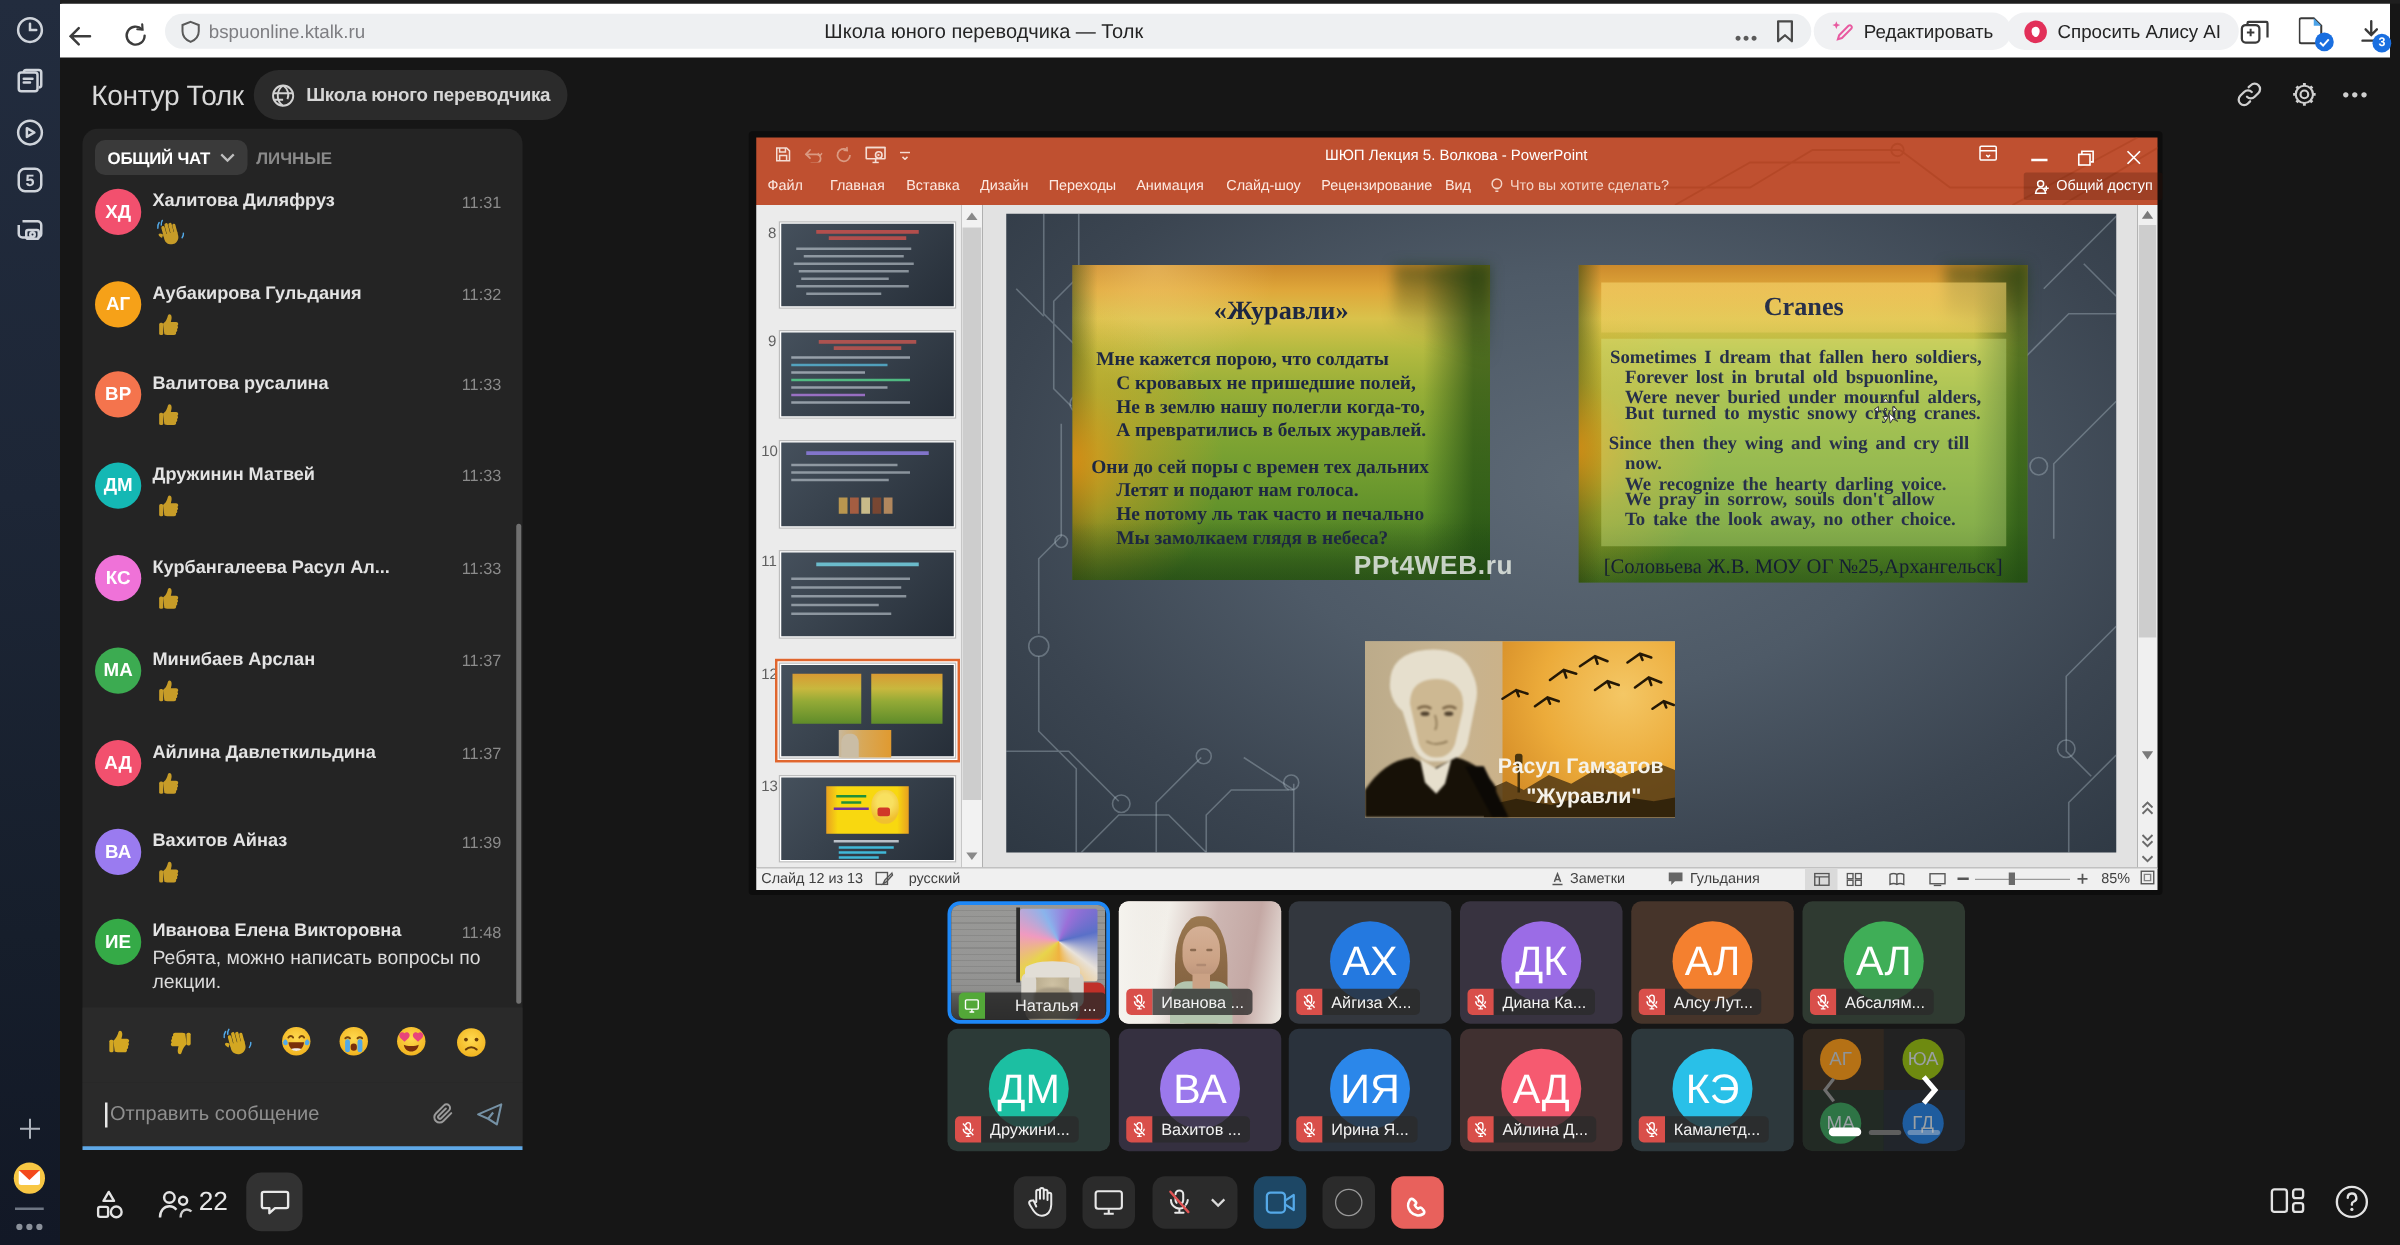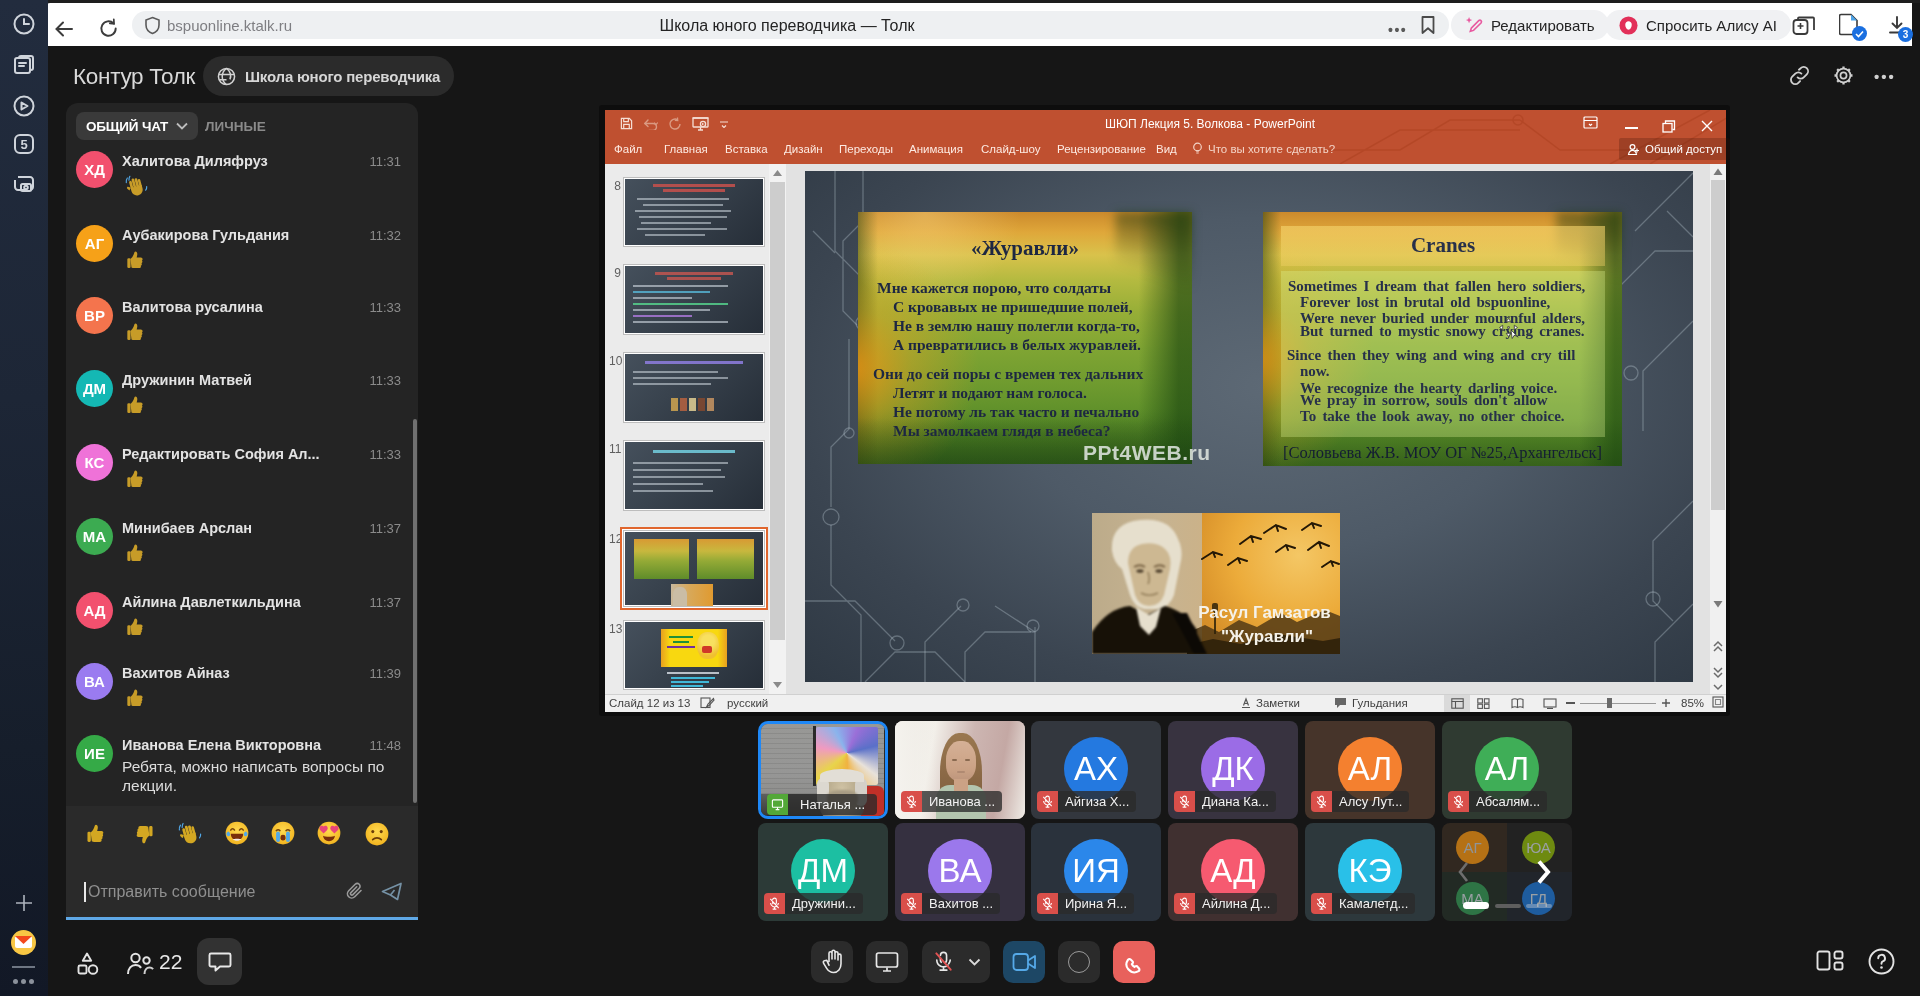--- a/index.html
+++ b/index.html
@@ -203,21 +203,21 @@
 <svg class="abs" style="left:124px;top:319px;" width="25" height="25" viewBox="0 0 24 24" fill="#c79c28">
       <use href="#thumbup"></use>
     </svg>
 <div class="abs flex" style="left:76px;top:370px;width:37px;height:37px;border-radius:50%;background:#14b8b4;justify-content:center;font-size:15px;font-weight:bold;color:#fff;">ДМ</div>
 <div class="abs" style="left:122px;top:372px;font-size:14.5px;font-weight:bold;color:#e3e3e3;">Дружинин Матвей</div>
 <div class="abs" style="left:340px;top:373px;width:61px;text-align:right;font-size:13px;color:#8b8b8b;">11:33</div>
 <svg class="abs" style="left:124px;top:392px;" width="25" height="25" viewBox="0 0 24 24" fill="#c79c28">
       <use href="#thumbup"></use>
     </svg>
 <div class="abs flex" style="left:76px;top:444px;width:37px;height:37px;border-radius:50%;background:#ef72d8;justify-content:center;font-size:15px;font-weight:bold;color:#fff;">КС</div>
-<div class="abs" style="left:122px;top:446px;font-size:14.5px;font-weight:bold;color:#e3e3e3;">Редактировать София Ал...</div>
+<div class="abs" style="left:122px;top:446px;font-size:14.5px;font-weight:bold;color:#e3e3e3;">Курбангалеева Расул Ал...</div>
 <div class="abs" style="left:340px;top:447px;width:61px;text-align:right;font-size:13px;color:#8b8b8b;">11:33</div>
 <svg class="abs" style="left:124px;top:466px;" width="25" height="25" viewBox="0 0 24 24" fill="#c79c28">
       <use href="#thumbup"></use>
     </svg>
 <div class="abs flex" style="left:76px;top:518px;width:37px;height:37px;border-radius:50%;background:#3cab51;justify-content:center;font-size:15px;font-weight:bold;color:#fff;">МА</div>
 <div class="abs" style="left:122px;top:520px;font-size:14.5px;font-weight:bold;color:#e3e3e3;">Минибаев Арслан</div>
 <div class="abs" style="left:340px;top:521px;width:61px;text-align:right;font-size:13px;color:#8b8b8b;">11:37</div>
 <svg class="abs" style="left:124px;top:540px;" width="25" height="25" viewBox="0 0 24 24" fill="#c79c28">
       <use href="#thumbup"></use>
     </svg>
@@ -325,21 +325,21 @@
     </svg>
 <svg class="abs" style="left:692px;top:116px;" width="17" height="15" viewBox="0 0 17 15" fill="none" stroke="#f5ddd4" stroke-width="1.3">
       <rect x="1" y="2" width="15" height="9" rx="0.5"></rect>
       <path d="M0.5 2h16M6 14h5M8.5 11v3"></path>
       <circle cx="11" cy="8" r="2.6" fill="#bf5030"></circle>
       <path d="M10 6.8l2.2 1.2-2.2 1.2z" fill="#f5ddd4" stroke="none"></path>
     </svg>
 <svg class="abs" style="left:719px;top:121px;" width="10" height="7" viewBox="0 0 10 7" fill="none" stroke="#f5ddd4" stroke-width="1.2">
       <path d="M1 1h8M3 4.5l2 2 2-2"></path>
     </svg>
-<div class="abs" style="left:1015px;top:117px;width:300px;text-align:right;font-size:12px;color:#ffffff;">ШЮП Лекция 5. Волкова - PowerPoint</div>
+<div class="abs" style="left:1015px;top:117px;width:300px;text-align:center;font-size:12px;color:#ffffff;">ШЮП Лекция 5. Волкова - PowerPoint</div>
 <svg class="abs" style="left:1583px;top:116px;" width="15" height="13" viewBox="0 0 15 13" fill="none" stroke="#fff" stroke-width="1.2">
       <rect x="1" y="1" width="13" height="11" rx="1"></rect>
       <path d="M1 4.5h13M6 8l1.5 1.5L9 8"></path>
     </svg>
 <div class="abs" style="left:1625px;top:127px;width:13px;height:1.6px;background:#fff;"></div>
 <svg class="abs" style="left:1662px;top:120px;" width="14" height="13" viewBox="0 0 14 13" fill="none" stroke="#fff" stroke-width="1.3">
       <rect x="1" y="3.5" width="9" height="8.5"></rect>
       <path d="M3.5 3.5V1h9v8.5H10.5"></path>
     </svg>
 <svg class="abs" style="left:1700px;top:119px;" width="14" height="14" viewBox="0 0 14 14" stroke="#fff" stroke-width="1.4">
@@ -592,21 +592,21 @@
         <div class="abs" style="left:59px;top:45px;width:44px;height:13px;background:#e2ded6;border-radius:50% 50% 0 0;filter:blur(0.6px);"></div>
         <div class="abs" style="left:66px;top:66px;width:31px;height:18px;background:#a89c84;border-radius:40%;filter:blur(0.9px);"></div>
       </div>
       <div class="abs flex" style="left:6px;top:70px;height:21px;max-width:118px;">
         <div class="flex" style="width:21px;height:21px;background:#53a838;border-radius:4px 0 0 4px;justify-content:center;flex:none;">
           <svg width="13" height="13" viewBox="0 0 14 14" fill="none" stroke="#fff" stroke-width="1.2">
             <rect x="1.5" y="2" width="11" height="8" rx="1"></rect>
             <path d="M5 12.5h4M7 10v2.5"></path>
           </svg>
         </div>
-        <div style="background:rgba(42,42,42,0.78);height:21px;line-height:21px;padding:0 12px;border-radius:0 4px 4px 0;font-size:13px;color:#f2f2f2;white-space:nowrap;overflow:hidden;">Наталья ...</div>
+        <div style="background:rgba(42,42,42,0.78);height:21px;line-height:21px;padding:0 24px;border-radius:0 4px 4px 0;font-size:13px;color:#f2f2f2;white-space:nowrap;overflow:hidden;">Наталья ...</div>
       </div>
     </div>
 <div class="abs" style="left:895px;top:721px;width:130px;height:98px;border-radius:8px;background:#b9a8a4;overflow:hidden;">
       <div class="abs" style="left:0;top:0;width:130px;height:98px;background:linear-gradient(100deg,#e8e4de 0%,#f2efe9 28%,#cdb6b2 55%,#c4a8a4 78%,#efece6 100%);"></div>
       <div class="abs" style="left:0px;top:0px;width:42px;height:98px;background:linear-gradient(90deg,#f5f3ee,rgba(245,243,238,0));"></div>
       <div class="abs" style="left:45px;top:12px;width:42px;height:86px;background:linear-gradient(180deg,#9a7850 0%,#8a6845 50%,#7a5c3c 100%);border-radius:45% 45% 10px 10px;filter:blur(0.5px);"></div>
       <div class="abs" style="left:51px;top:20px;width:30px;height:40px;background:linear-gradient(180deg,#d5b096 0%,#cba285 70%,#bd957c 100%);border-radius:46% 46% 40% 40%;filter:blur(0.4px);"></div>
       <div class="abs" style="left:57px;top:38px;width:5px;height:2px;background:#8a6a50;border-radius:2px;filter:blur(0.5px);"></div>
       <div class="abs" style="left:70px;top:38px;width:5px;height:2px;background:#8a6a50;border-radius:2px;filter:blur(0.5px);"></div>
       <div class="abs" style="left:62px;top:50px;width:8px;height:2px;background:#b08a72;border-radius:2px;filter:blur(0.5px);"></div>

